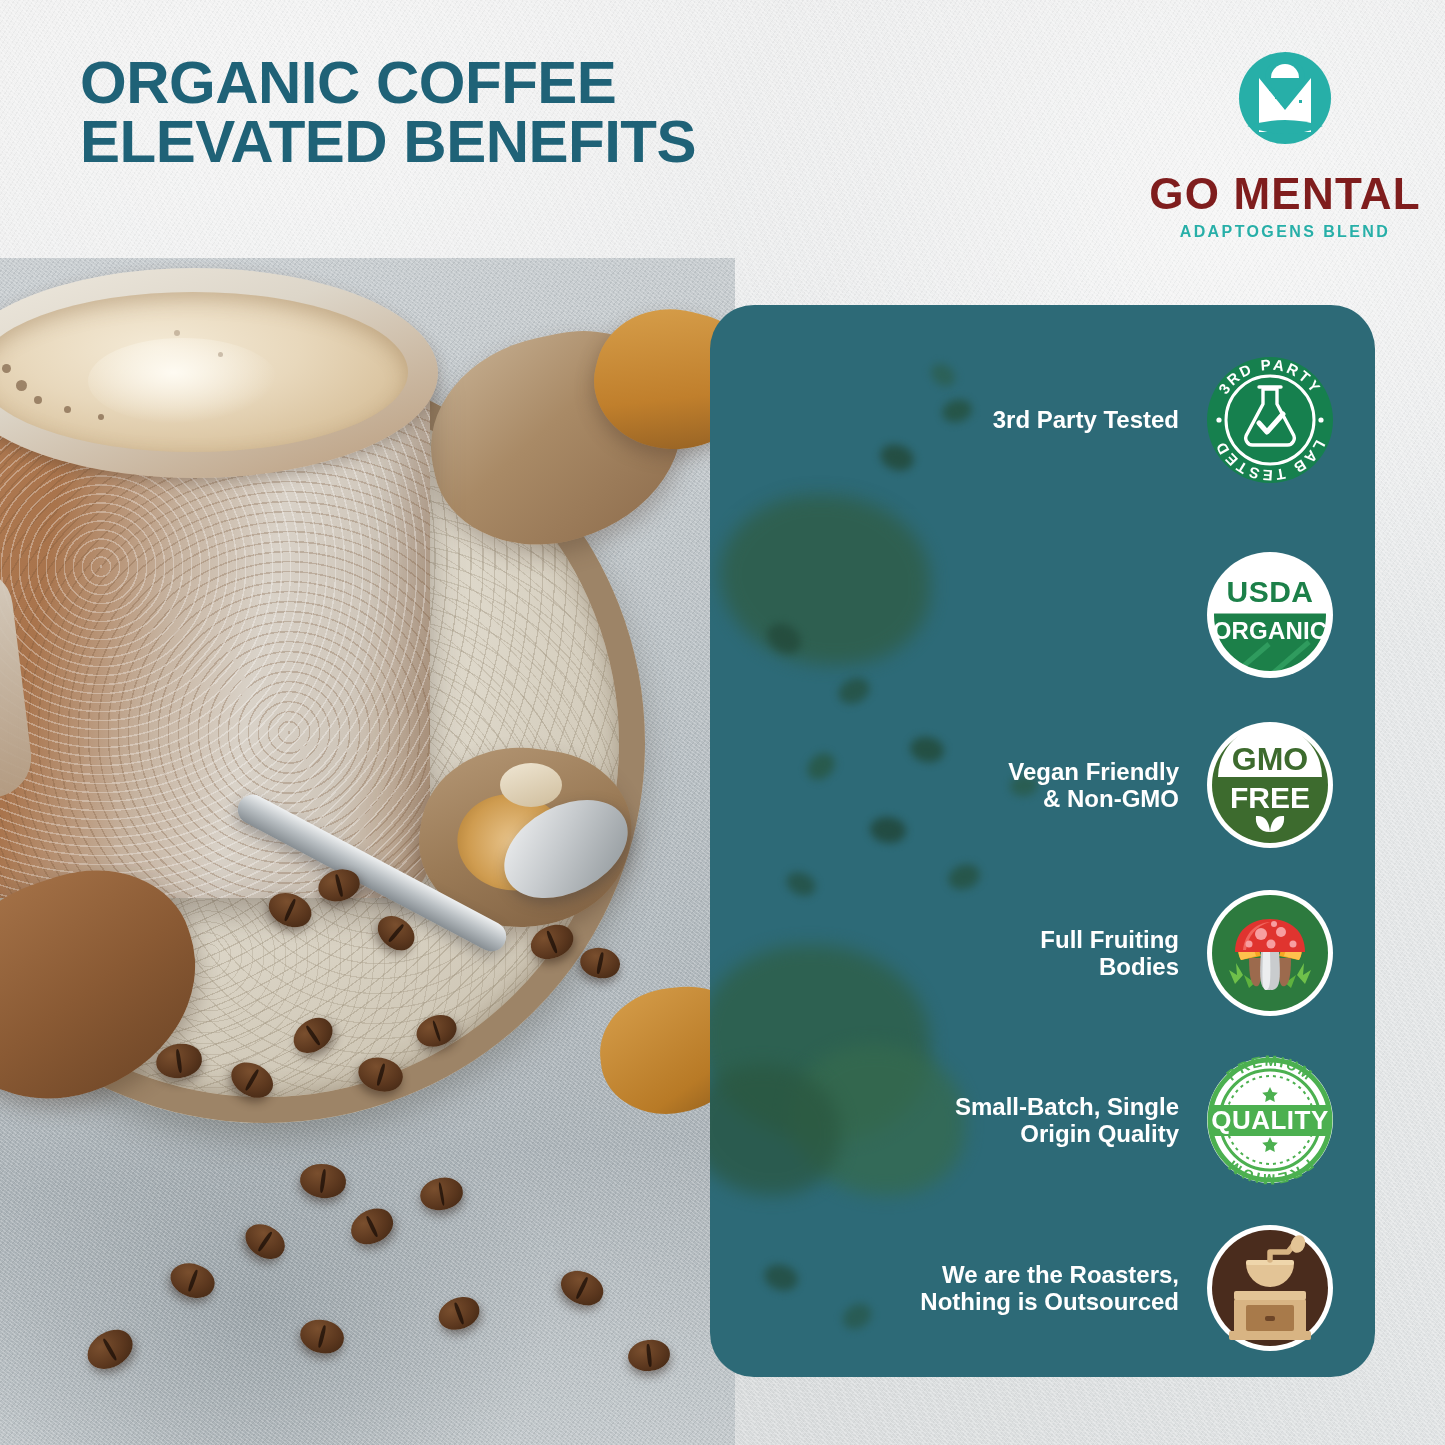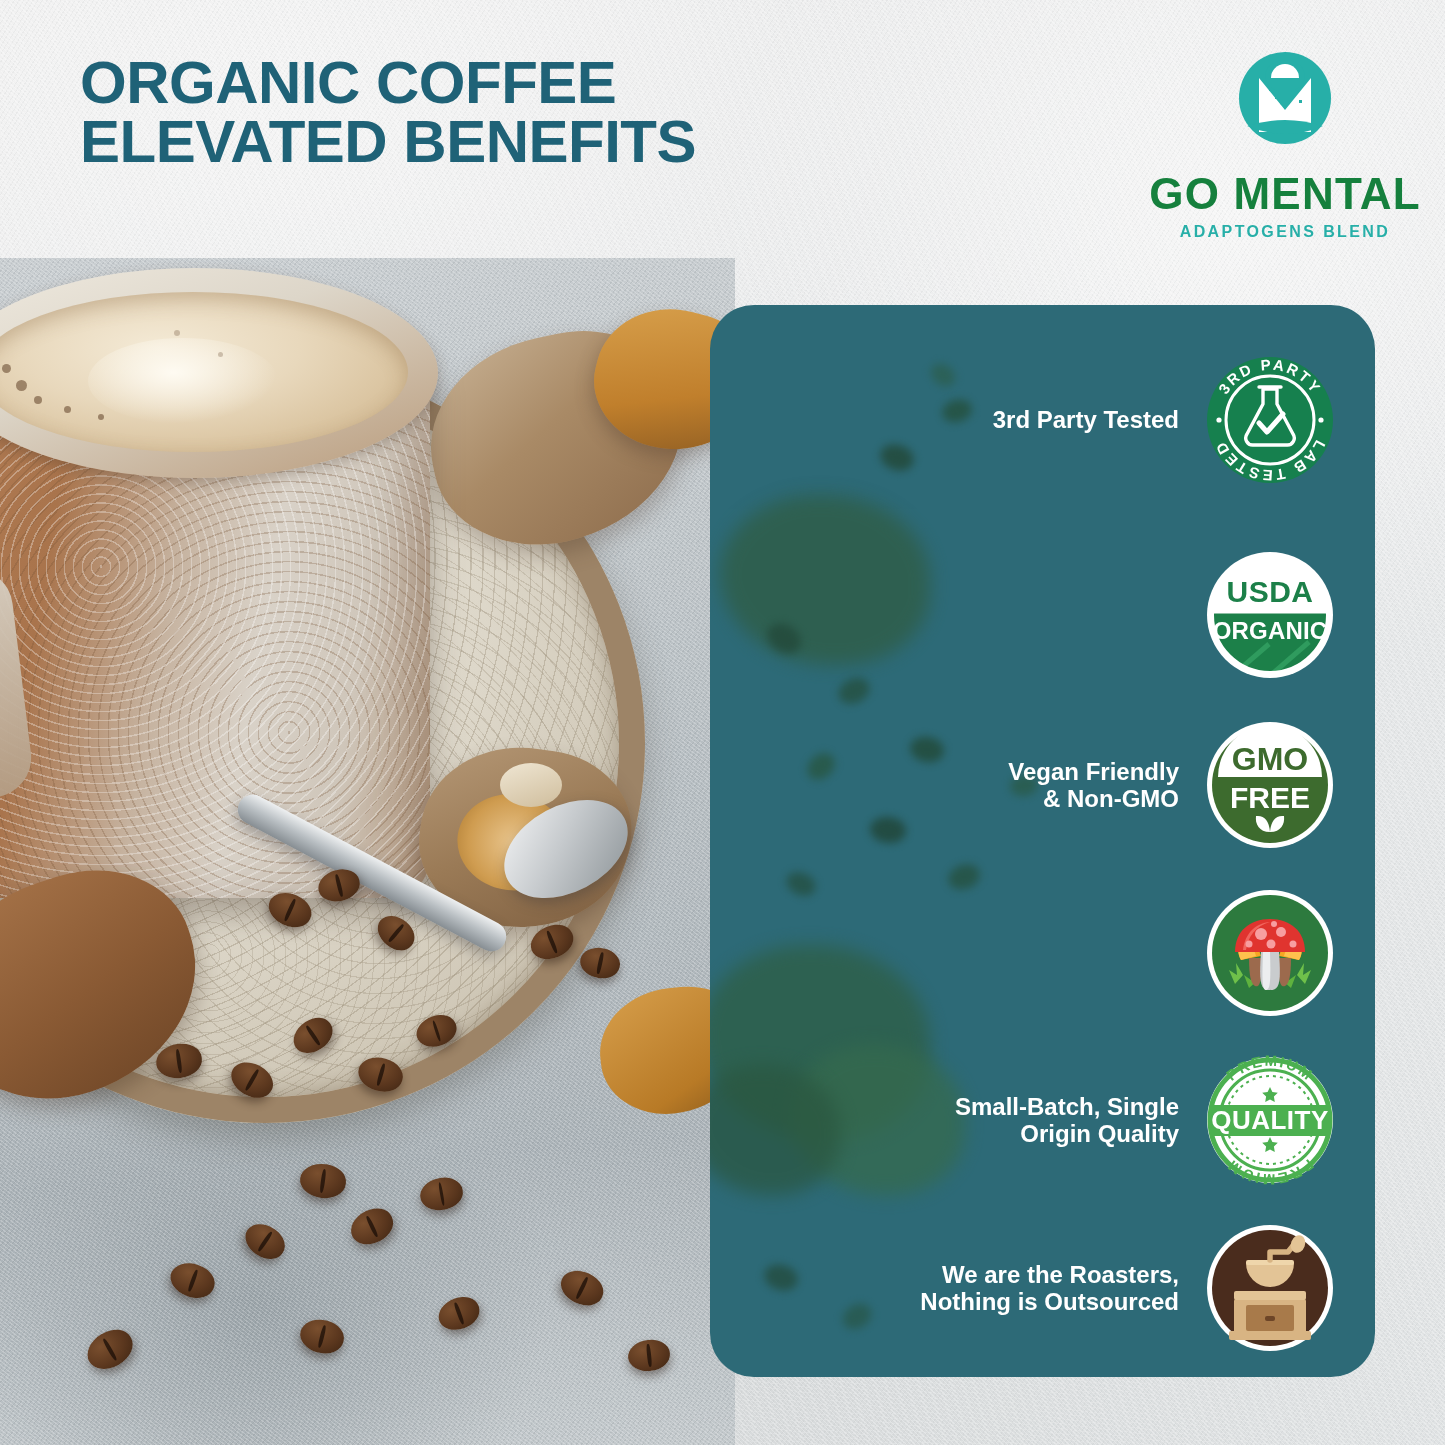--- a/index.html
+++ b/index.html
@@ -197,21 +197,21 @@
   }
   .title-line{ display:block; white-space:nowrap; }
 
   
   .logo{
     position:absolute; left:1145px; top:48px; width:280px;
     text-align:center;
   }
   .logo-mark{ width:112px; height:112px; margin:0 auto 12px; display:block; }
   .logo-name{
-    color:#15803d; font-weight:bold; font-size:44px; letter-spacing:1.2px;
+    color:#7f1d1d; font-weight:bold; font-size:44px; letter-spacing:1.2px;
     line-height:1; white-space:nowrap;
   }
   .logo-sub{
     color:#27afa8; font-weight:bold; font-size:16px; letter-spacing:2.4px;
     margin-top:7px; white-space:nowrap;
   }
 
   
   .panel{
     position:absolute; left:710px; top:305px; width:665px; height:1072px;
@@ -413,20 +413,24 @@
           <path d="M13 57 a52 52 0 0 1 104 0 z" fill="#ffffff"></path>
           <text x="65" y="50" text-anchor="middle" fill="#3d6b2e" font-family="Liberation Sans, sans-serif" font-size="32" font-weight="bold">GMO</text>
           <text x="65" y="88" text-anchor="middle" fill="#ffffff" font-family="Liberation Sans, sans-serif" font-size="30" font-weight="bold">FREE</text>
           <path d="M65 112 c-11 0 -15 -8 -14 -16 c8 -1 13 4 14 16 z" fill="#ffffff"></path>
           <path d="M65 112 c11 0 15 -8 14 -16 c-8 -1 -13 4 -14 16 z" fill="#ffffff"></path>
         </svg>
       </div>
     </div>
 
     <div class="row" style="top:583px;">
+      <div class="row-text">
+        <div class="row-title">Full Fruiting
+Bodies</div>
+      </div>
       <div class="row-badge">
         <svg viewBox="0 0 130 130">
           <circle cx="65" cy="65" r="63" fill="#ffffff"></circle>
           <circle cx="65" cy="65" r="58" fill="#2d7a3e"></circle>
           <g>
             <path d="M30 96 l-6 -14 l8 5 l-1 -12 l7 12 z" fill="#6fc04a"></path>
             <path d="M100 96 l6 -14 l-8 5 l1 -12 l-7 12 z" fill="#6fc04a"></path>
             <path d="M44 100 l-5 -13 l7 5 l0 -11 l6 12 z" fill="#5fb23e"></path>
             <path d="M86 100 l5 -13 l-7 5 l0 -11 l-6 12 z" fill="#5fb23e"></path>
           </g>

